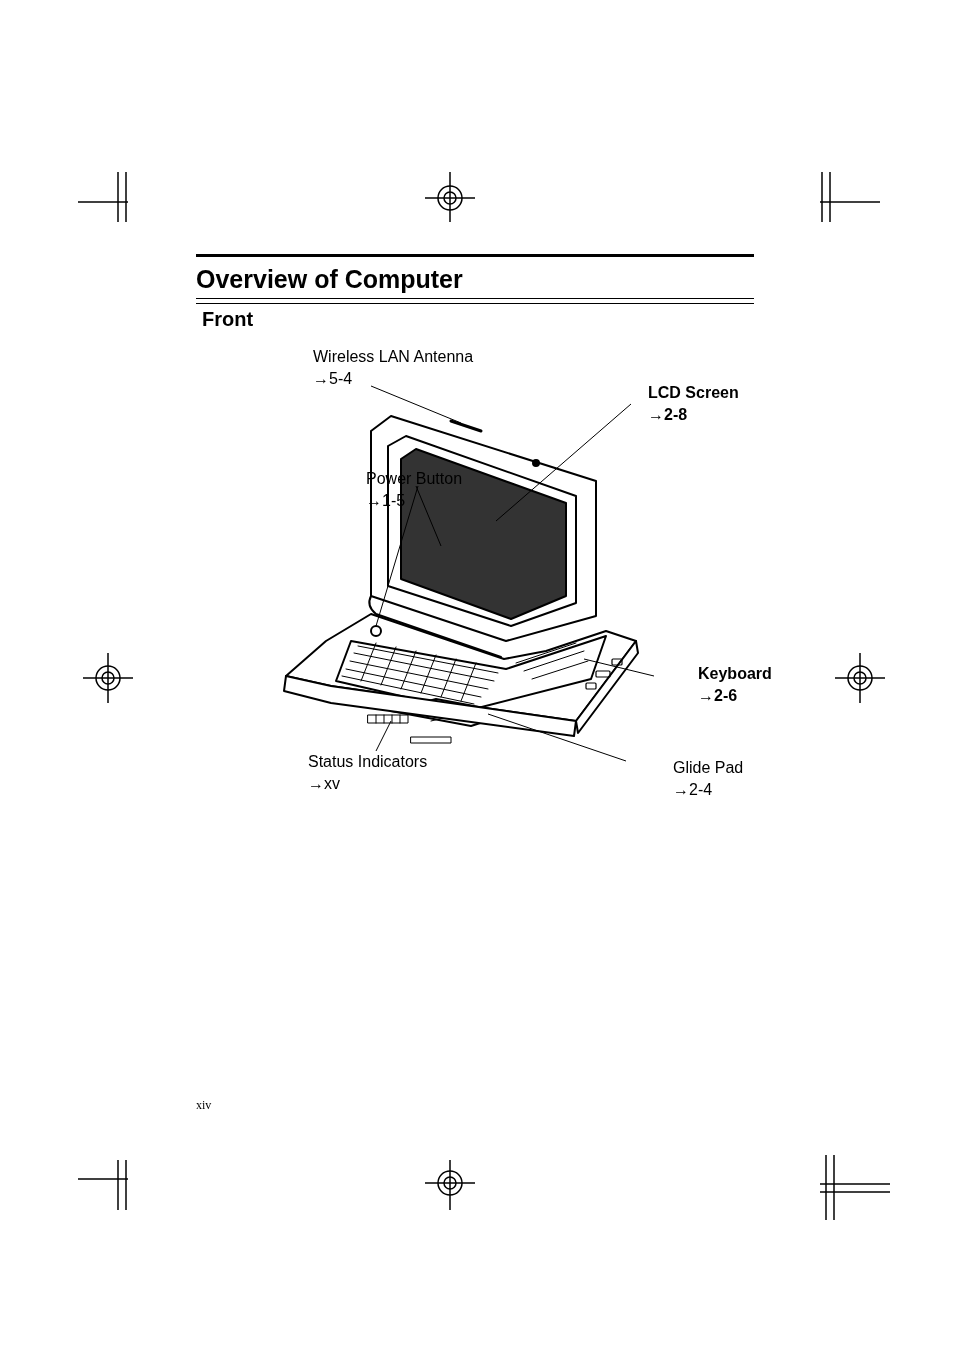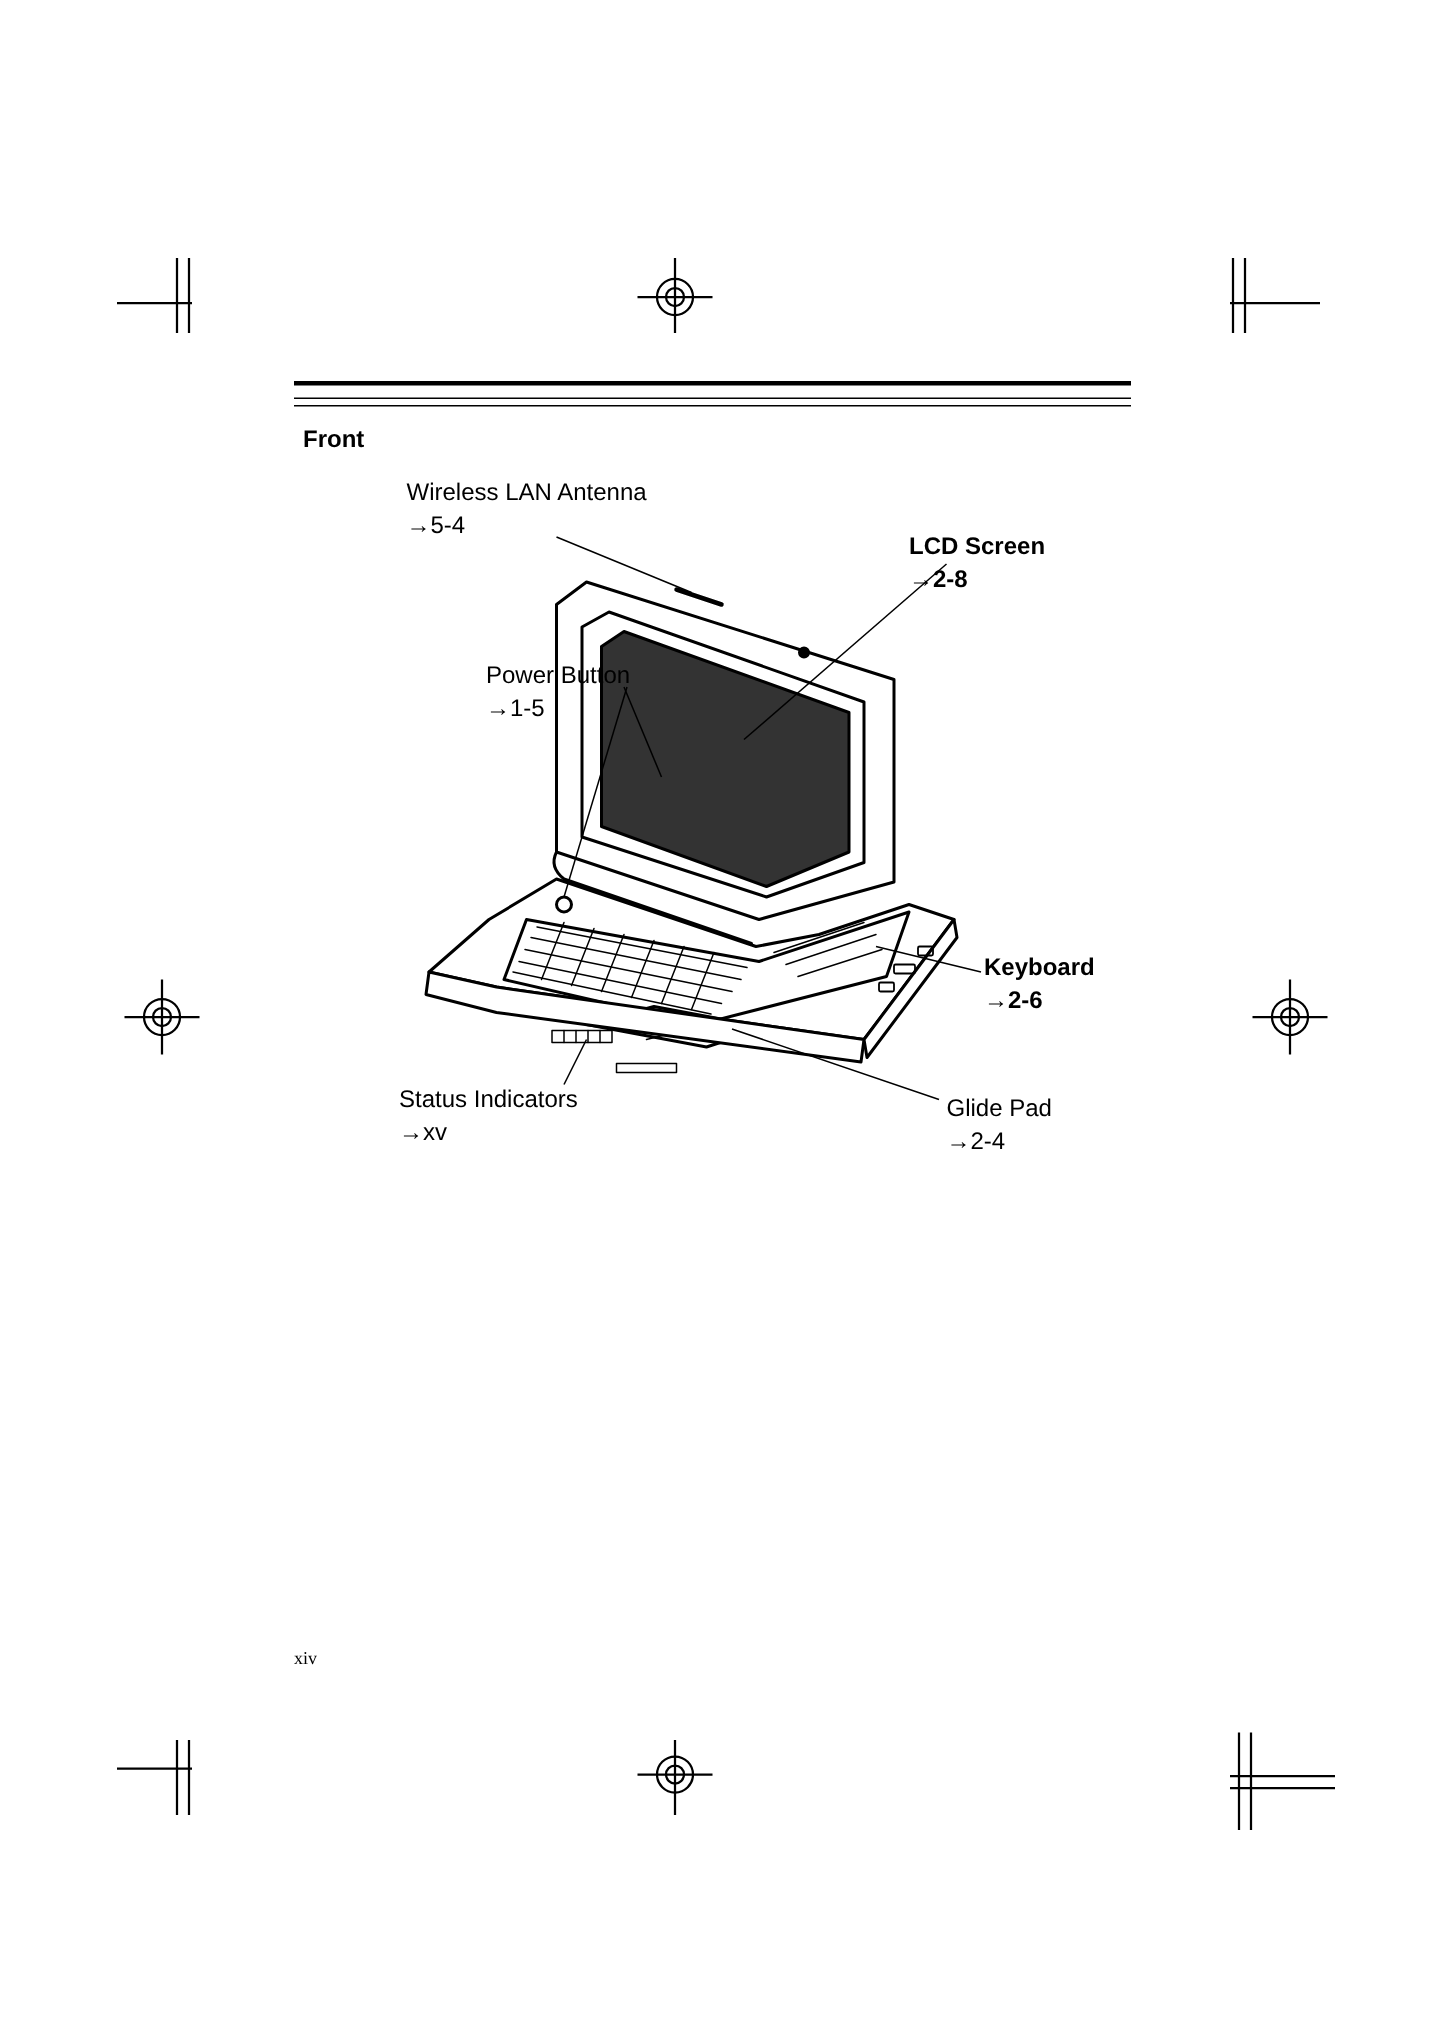--- a/index.html
+++ b/index.html
@@ -34,33 +34,34 @@
     margin: 0;
     padding: 0;
   }
   .intro {
     font-family: "Times New Roman", Times, serif;
     font-size: 17px;
     line-height: 1.45;
     margin: 30px 0 30px 10px;
   }
   .subhead {
-    font-size: 16px;
+    font-size: 20px;
     font-weight: bold;
-    margin: 14px 0 0 6px;
+    margin: 4px 0 0 6px;
   }
   .diagram-area {
     position: relative;
     height: 520px;
   }
   .callout {
     position: absolute;
     font-size: 16px;
     font-family: Arial, Helvetica, sans-serif;
     line-height: 1.35;
+    margin-left: 42px;
   }
   .arrow {
     font-family: "Times New Roman", Times, serif;
   }
   svg.laptop {
     position: absolute;
     left: 80px;
     top: 50px;
     width: 380px;
     height: 400px;
@@ -132,20 +133,21 @@
 </svg>
 <svg class="reg" style="left:790px;top:1150px" width="100" height="70">
   <line x1="30" y1="34" x2="100" y2="34"></line>
   <line x1="30" y1="42" x2="100" y2="42"></line>
   <line x1="36" y1="5" x2="36" y2="70"></line>
   <line x1="44" y1="5" x2="44" y2="70"></line>
 </svg>
 
 <div class="page">
   <hr class="rule-heavy">
+  <h1 class="title">Overview of Computer</h1>
   <hr class="rule-light">
 
 
   <hr class="rule-light">
   <div class="subhead">Front</div>
 
   <div class="diagram-area">
 
     <svg class="laptop" viewBox="0 0 380 400">
       <g stroke="#000" stroke-width="2" fill="none" stroke-linejoin="round" stroke-linecap="round">

